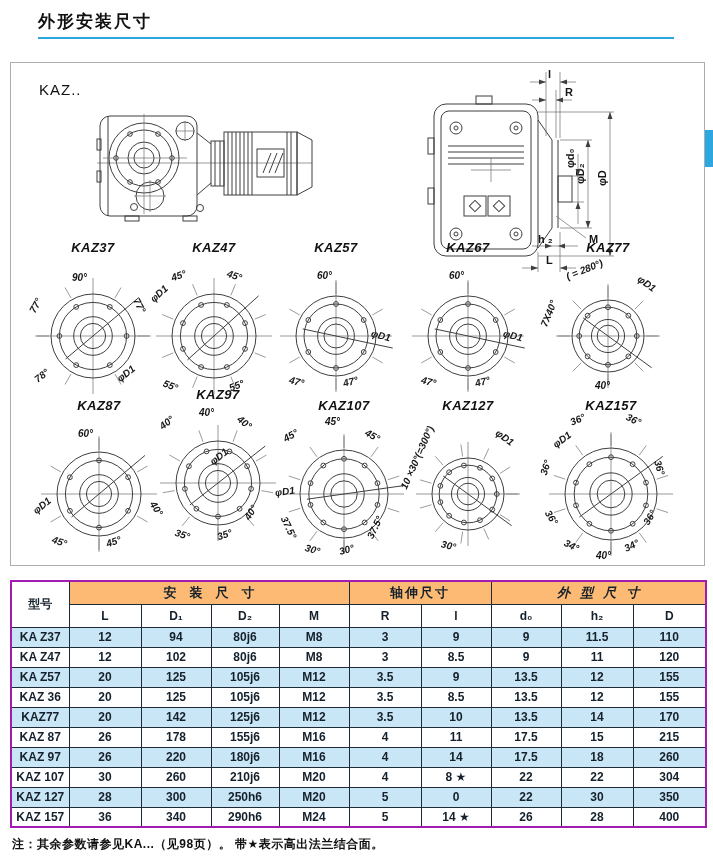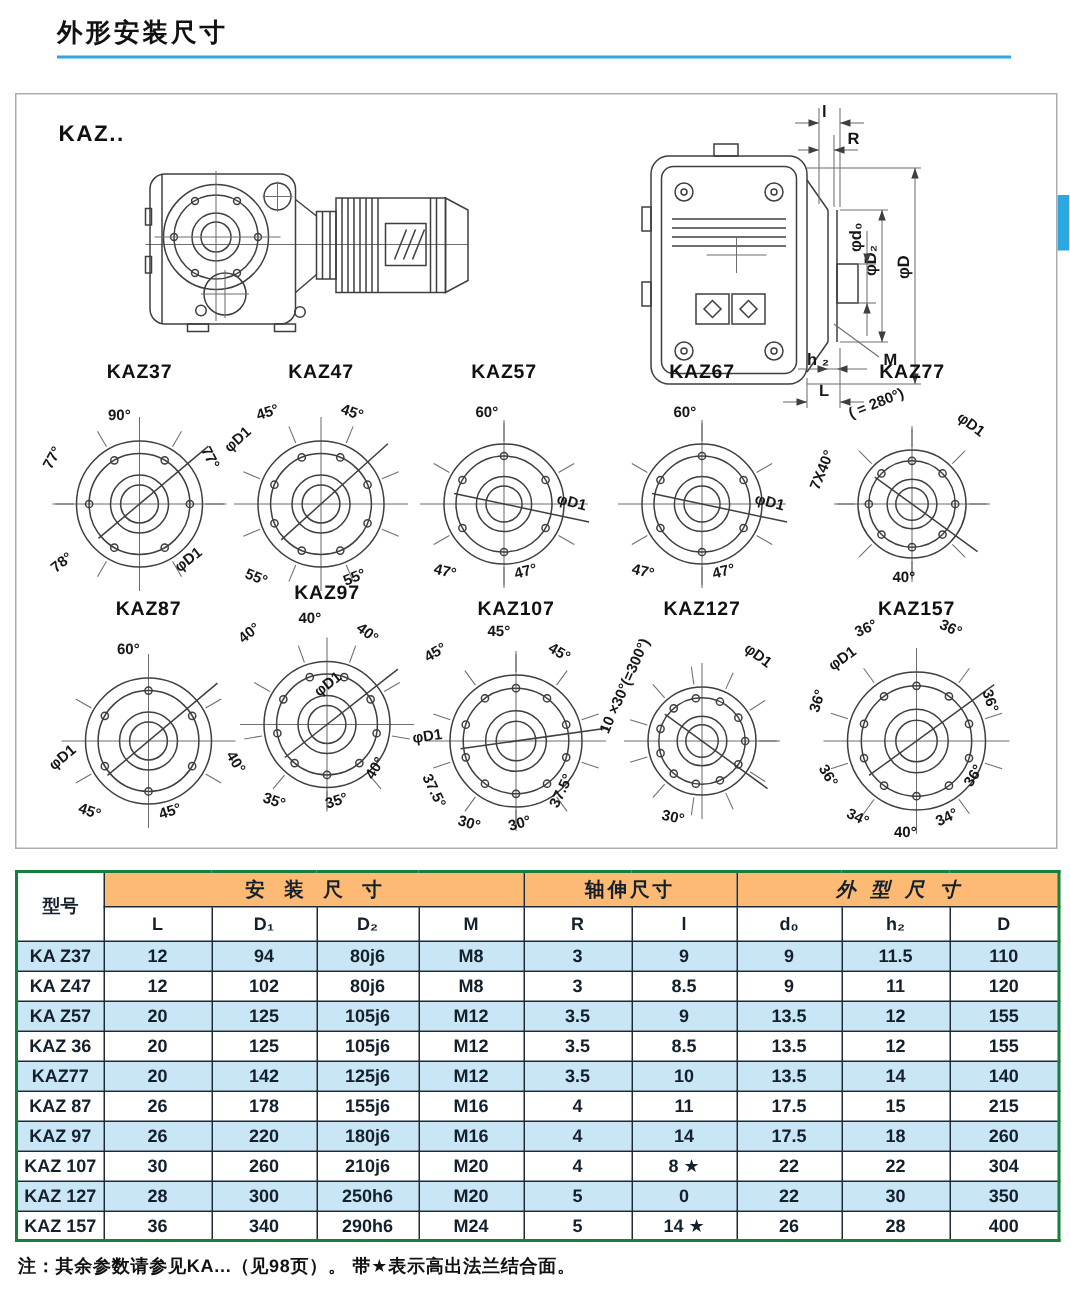--- a/index.html
+++ b/index.html
@@ -6,43 +6,43 @@
   body{width:713px;height:865px;position:relative;overflow:hidden;
        font-family:"Liberation Sans","DejaVu Sans",sans-serif;color:#111;}
   .abs{position:absolute;}
 
   
   .page-title{left:38px;top:10px;font-size:17px;font-weight:bold;letter-spacing:2px;}
   .title-rule{left:38px;top:37px;width:636px;height:2px;}
 
   
   .panel{left:10px;top:62px;width:693px;height:502px;border:1px solid #a9adb2;background:#fff;}
-  .kaz-label{left:28px;top:18px;font-size:15px;font-weight:bold;letter-spacing:1px;}
+  .kaz-label{left:28px;top:18px;font-size:15px;font-weight:normal;letter-spacing:1px;}
   .edge-tab{left:703px;top:130px;width:10px;height:37px;}
 
   svg.draw{position:absolute;overflow:visible;}
   svg .s{fill:none;stroke:#3f3f3f;stroke-width:1;}
   svg .thin{fill:none;stroke:#6e6e6e;stroke-width:0.7;}
   svg .fillDark{fill:#3f3f3f;stroke:none;}
   svg text{fill:#161616;font-family:"Liberation Sans","DejaVu Sans",sans-serif;
            font-size:11px;font-weight:bold;}
 
   
-  .flange{position:absolute;width:130px;height:140px;}
+  .flange{position:absolute;width:130px;height:140px;font-style:italic;}
   .ftitle{position:absolute;left:0;top:-24px;width:100%;text-align:center;
           font-size:13px;font-weight:bold;letter-spacing:.5px;}
   .fsvg{position:absolute;left:0;top:0;width:130px;height:140px;overflow:visible;}
   .alabel{position:absolute;font-size:10px;font-weight:bold;white-space:nowrap;color:#161616;}
 
   
   .tbl-wrap{left:10px;top:580px;width:695px;}
   table{border-collapse:collapse;table-layout:fixed;width:695px;}
   th,td{border:1px solid #1e2b36;text-align:center;vertical-align:middle;
         font-size:12px;font-weight:bold;color:#14202b;padding:0;overflow:hidden;}
-  table{border:2px solid #15803d;}
+  table{border:2px solid #a21caf;}
   thead tr{height:23px;}
   tbody tr{height:20px;}
   .grp{font-size:13px;}
   .ls-wide{letter-spacing:13px;padding-left:13px;}
   .ls-mid{letter-spacing:10px;padding-left:10px;font-style:italic;}
   .ls-sm{letter-spacing:2px;font-family:Liberation Serif, serif;}
   tr.alt td{background:#c9e6f6;}
   thead tr.grprow th.blue{background:#fdba74;}
   th.model-head{background:#fff;}
 
@@ -614,21 +614,21 @@
         <tr class="alt">
           <td>KAZ77</td>
           <td>20</td>
           <td>142</td>
           <td>125j6</td>
           <td>M12</td>
           <td>3.5</td>
           <td>10</td>
           <td>13.5</td>
           <td>14</td>
-          <td>140</td>
+          <td>170</td>
         </tr>
         <tr>
           <td>KAZ 87</td>
           <td>26</td>
           <td>178</td>
           <td>155j6</td>
           <td>M16</td>
           <td>4</td>
           <td>11</td>
           <td>17.5</td>

